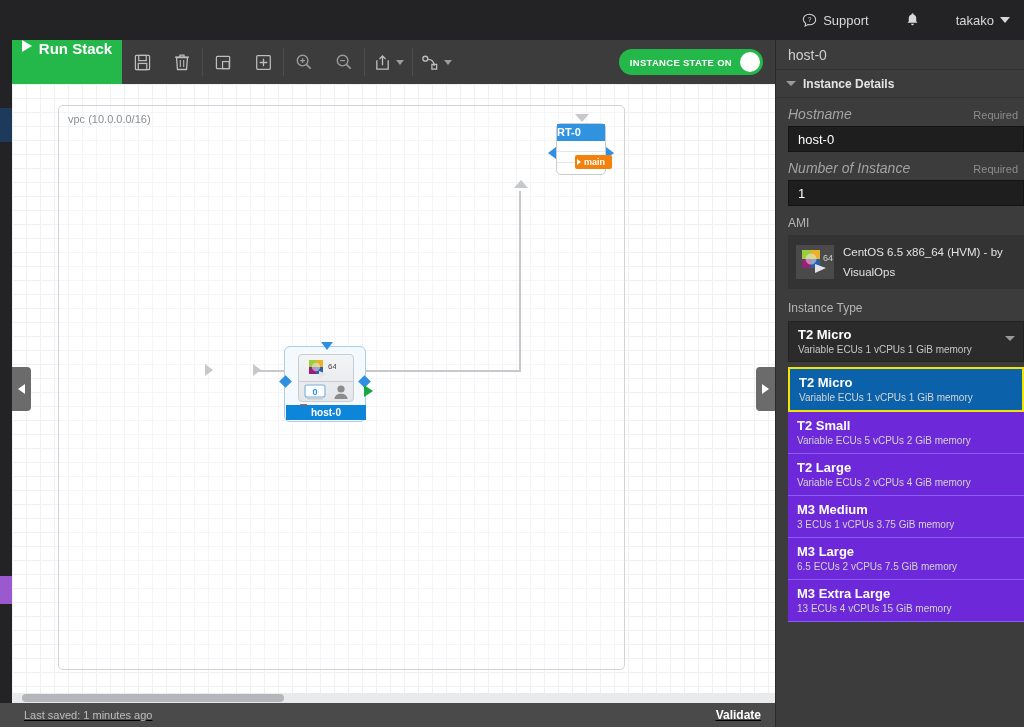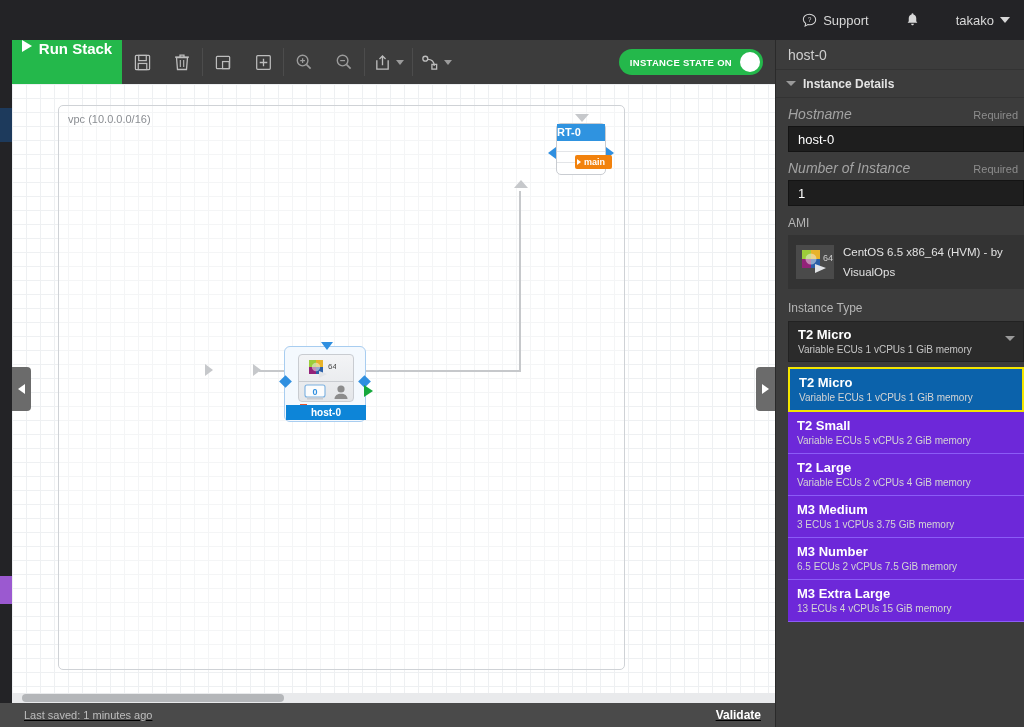--- a/index.html
+++ b/index.html
@@ -525,21 +525,21 @@
         </div>
         <div class="it-opt">
           <div class="it-name">T2 Large</div>
           <div class="it-spec">Variable ECUs  2 vCPUs  4 GiB memory</div>
         </div>
         <div class="it-opt">
           <div class="it-name">M3 Medium</div>
           <div class="it-spec">3 ECUs  1 vCPUs  3.75 GiB memory</div>
         </div>
         <div class="it-opt">
-          <div class="it-name">M3 Number</div>
+          <div class="it-name">M3 Large</div>
           <div class="it-spec">6.5 ECUs  2 vCPUs  7.5 GiB memory</div>
         </div>
         <div class="it-opt">
           <div class="it-name">M3 Extra Large</div>
           <div class="it-spec">13 ECUs  4 vCPUs  15 GiB memory</div>
         </div>
       </div>
   </div>
 </div>
 

